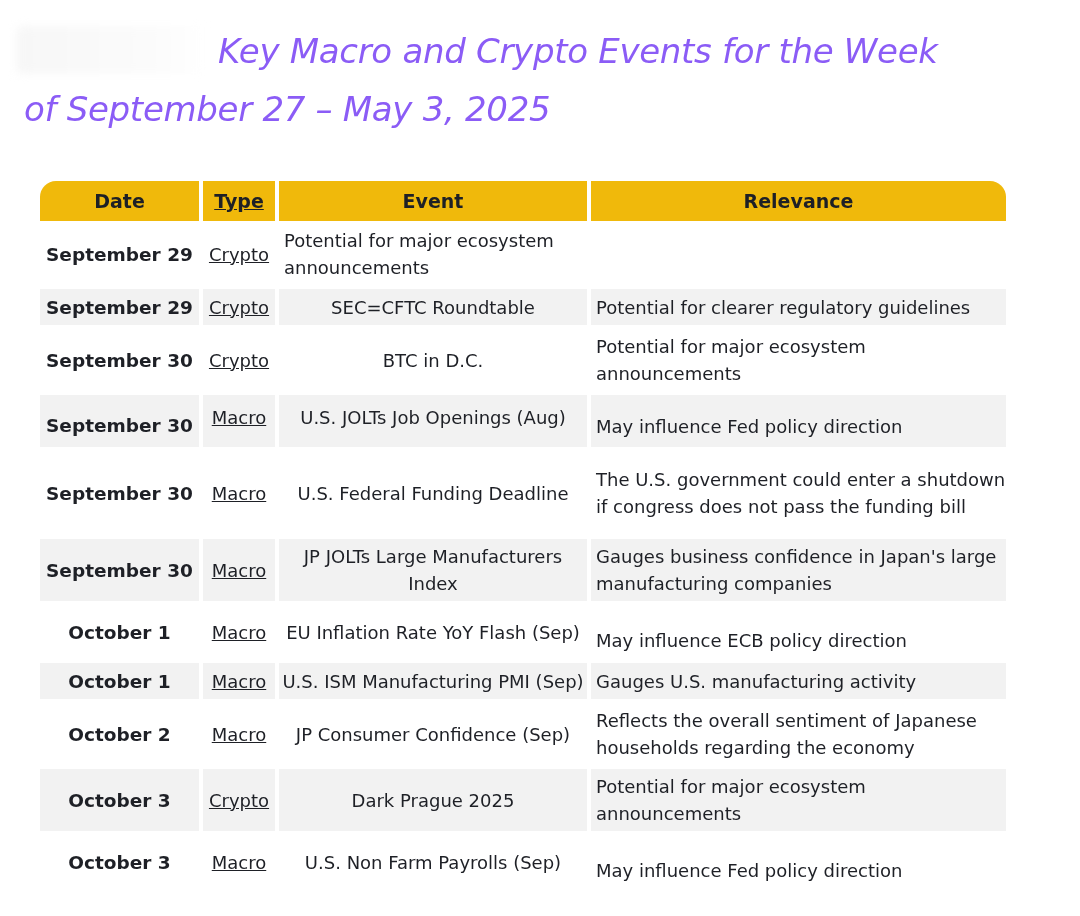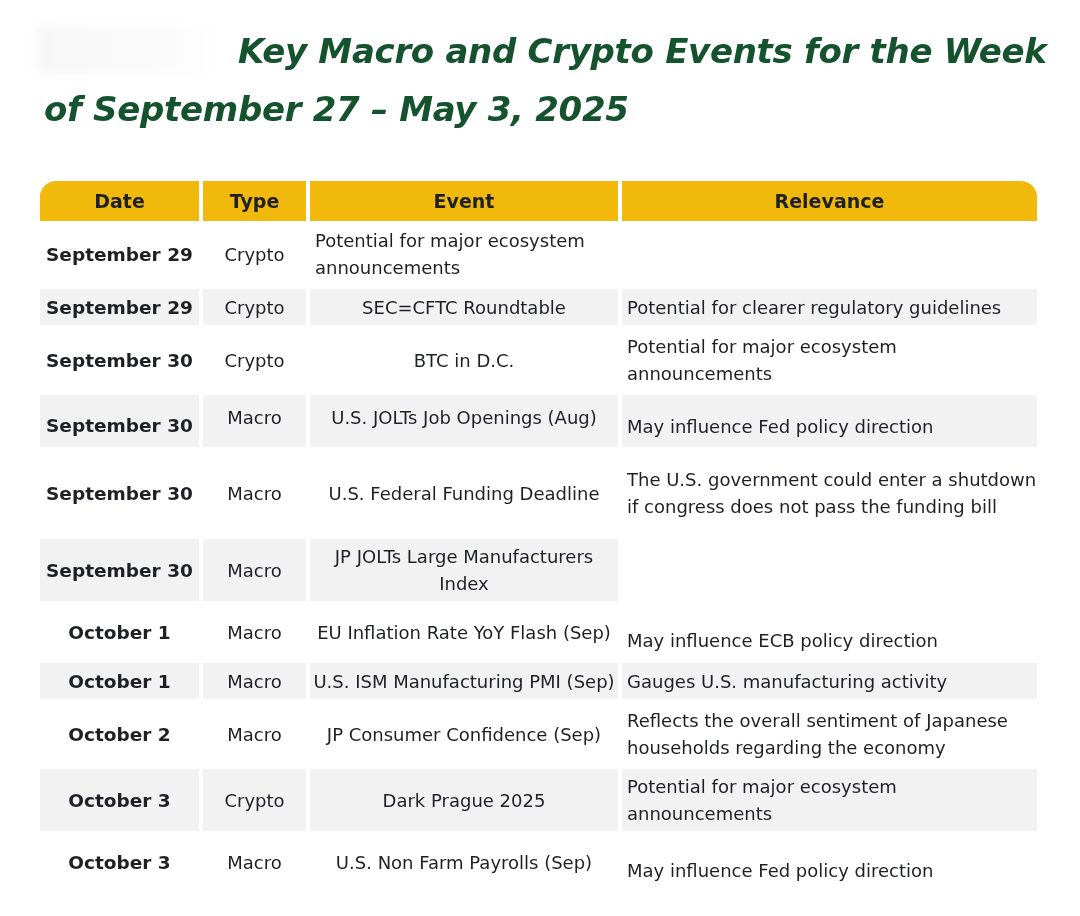--- a/index.html
+++ b/index.html
@@ -10,29 +10,29 @@
     body {
       width: 1080px;
       height: 916px;
       position: relative;
       overflow: hidden;
       font-family: "DejaVu Sans", "Liberation Sans", sans-serif;
       color: #1e2026;
     }
     .title {
       position: absolute;
-      left: 44px;
+      left: 24px;
       top: 22px;
       width: 1010px;
       font-family: "DejaVu Sans", sans-serif;
       font-style: italic;
-      font-weight: bold;
+      font-weight: normal;
       font-size: 34px;
       line-height: 58px;
-      color: #14532d;
+      color: #8b5cf6;
       letter-spacing: -0.3px;
     }
     .title .line1 {
       display: block;
       padding-left: 194px;
       position: relative;
     }
     .title .blurred-prefix {
       position: absolute;
       left: -8px;
@@ -62,21 +62,21 @@
       display: flex;
       align-items: center;
       font-size: 18px;
       line-height: 27px;
       color: #1e2026;
       margin-right: 4px;
       margin-bottom: 4px;
     }
     .cell:last-child { margin-right: 0; }
     .c-date { width: 159px; justify-content: center; font-weight: bold; font-size: 18.5px; }
-    .c-type { width: 103px; justify-content: center; }
+    .c-type { width: 72px; justify-content: center; text-decoration: underline; }
     .c-event { width: 308px; justify-content: center; text-align: center; }
     .c-rel { width: 415px; justify-content: flex-start; padding-left: 5px; }
     .header .cell {
       background: #f0b90b;
       height: 40px;
       font-weight: bold;
       font-size: 19px;
       color: #1e2026;
       justify-content: center;
       margin-bottom: 2px;
@@ -136,20 +136,21 @@
     <div class="cell c-date" style="height:84px">September 30</div>
     <div class="cell c-type" style="height:84px">Macro</div>
     <div class="cell c-event" style="height:84px">U.S. Federal Funding Deadline</div>
     <div class="cell c-rel" style="height:84px">The U.S. government could enter a shutdown if congress does not pass the funding bill</div>
   </div>
 
   <div class="row shaded" style="height:66px;">
     <div class="cell c-date" style="height:62px">September 30</div>
     <div class="cell c-type" style="height:62px">Macro</div>
     <div class="cell c-event" style="height:62px">JP JOLTs Large Manufacturers Index</div>
+    <div class="cell c-rel" style="height:62px">Gauges business confidence in Japan's large manufacturing companies</div>
   </div>
 
   <div class="row plain" style="height:58px;">
     <div class="cell c-date" style="height:54px; align-items:flex-start; padding-top:14px">October 1</div>
     <div class="cell c-type" style="height:54px; align-items:flex-start; padding-top:14px">Macro</div>
     <div class="cell c-event" style="height:54px; align-items:flex-start; padding-top:14px">EU Inflation Rate YoY Flash (Sep)</div>
     <div class="cell c-rel" style="height:54px; align-items:flex-start; padding-top:22px">May influence ECB policy direction</div>
   </div>
 
   <div class="row shaded" style="height:40px;">

